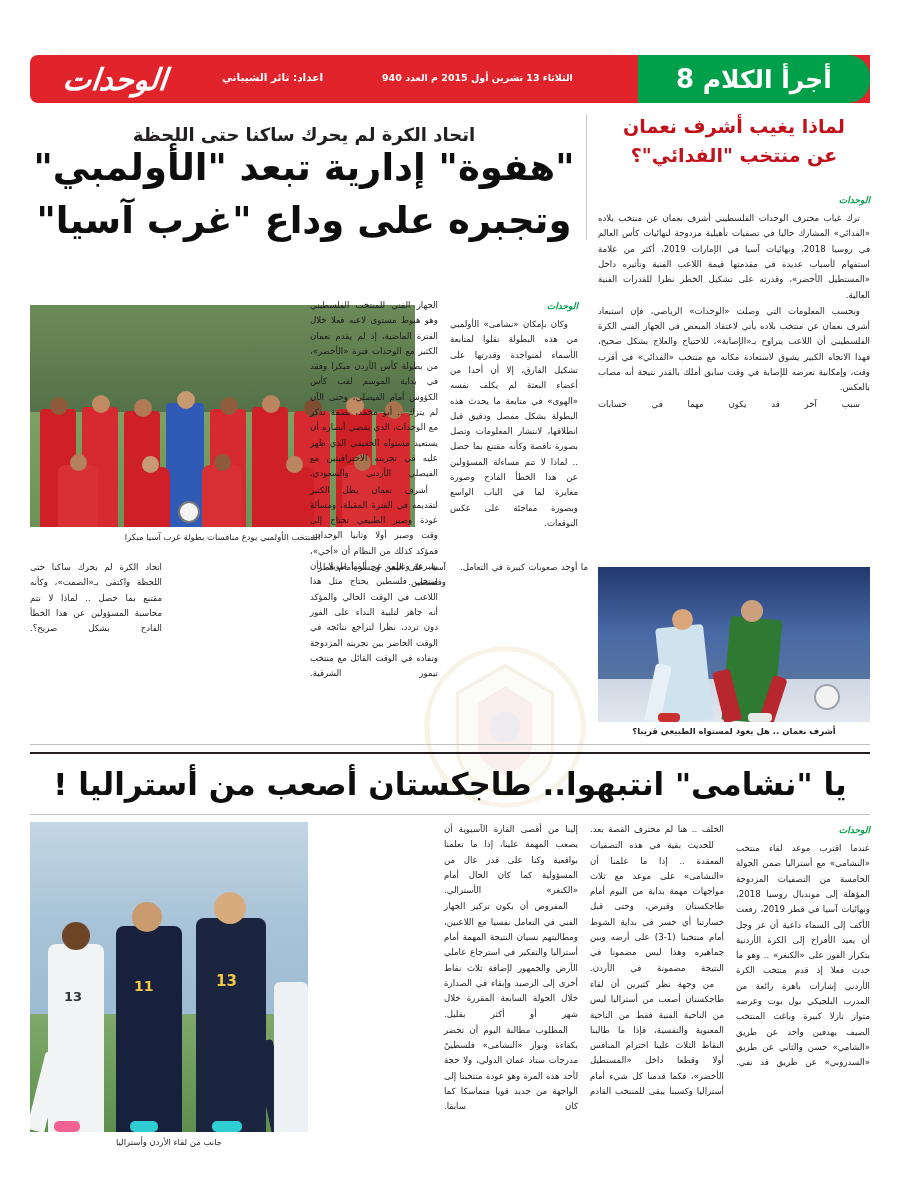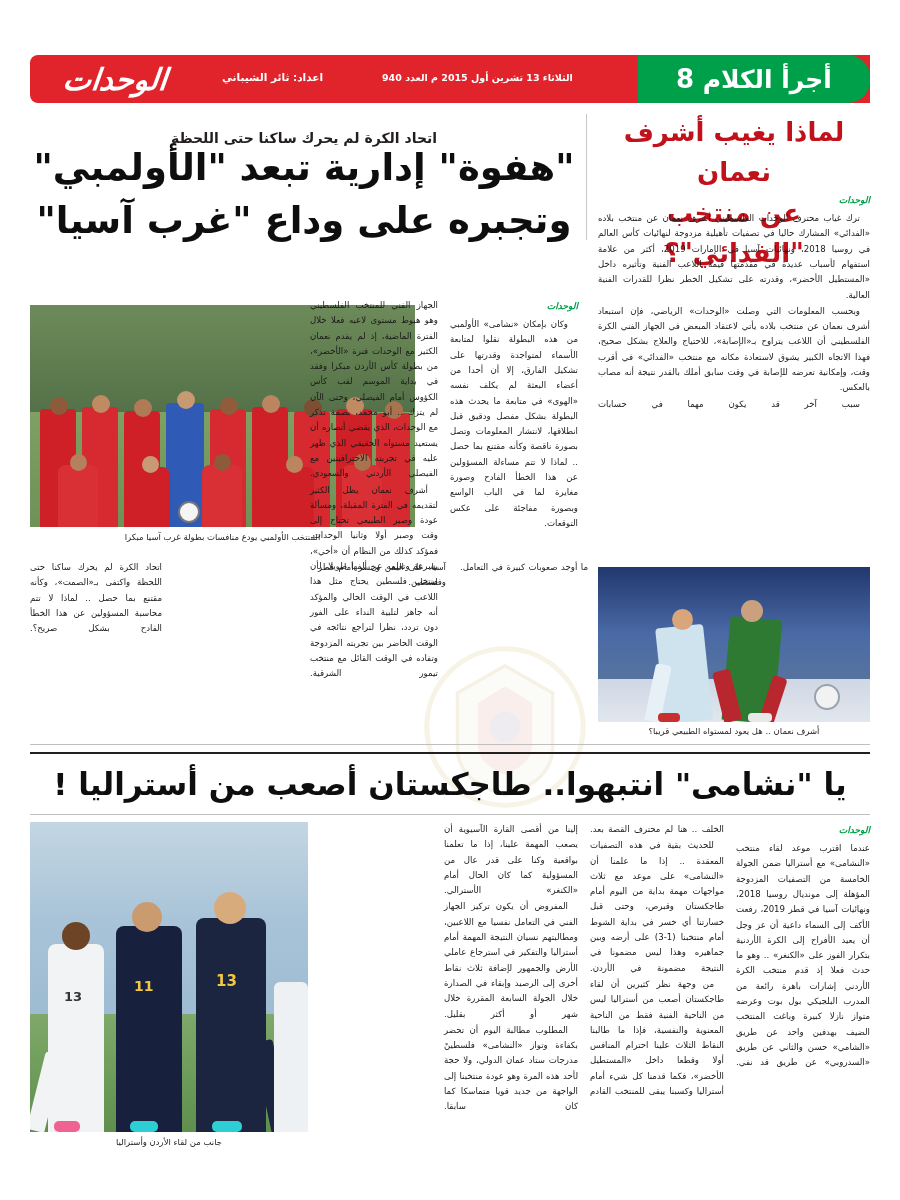--- a/index.html
+++ b/index.html
@@ -61,28 +61,28 @@
   
   .top-section { position:absolute; left:30px; top:112px; width:840px; height:640px; }
 
   .col-divider-v {
     position:absolute; background:#c9c9c9; width:1px;
   }
 
   .right-head {
     position: absolute; right: 0; top: 0; width: 272px;
     text-align: center;
-    color: #C1121C; font-size: 26px; font-weight: bold;
+    color: #C1121C; font-size: 19px; font-weight: bold;
     line-height: 1.55;
   }
 
   .main-kicker {
-    position: absolute; right: 292px; top: 18px; width: 548px;
+    position: absolute; right: 292px; top: 12px; width: 548px;
     text-align: center;
-    color: #231F20; font-size: 14px; font-weight: bold;
+    color: #231F20; font-size: 18px; font-weight: bold;
   }
   .main-head {
     position: absolute; right: 292px; top: 30px; width: 548px;
     text-align: center;
     color: #0E0E0E; font-size: 37px; font-weight: bold;
     line-height: 1.42; letter-spacing: -0.5px;
   }
 
   
   .team-photo {
@@ -97,21 +97,21 @@
   }
 
   
   .nueman-photo {
     position:absolute; right:0; top:455px; width: 272px; height: 155px;
     overflow:hidden;
     background: linear-gradient(#2c3f7a 0%, #46639e 45%, #3c5790 100%);
   }
   .nueman-caption {
     position:absolute; right:0; top:614px; width:272px;
-    font-size: 8.5px; color:#231F20; text-align:center;
+    font-size: 8.5px; color:#231F20; text-align:center;font-weight:bold;
   }
 
   
   .byline {
     color:#00A04A; font-size:9px; font-weight:bold; text-align:center;
     margin-bottom:3px; font-style: italic;
   }
   .body-col {
     position:absolute;
     font-size: 8.6px; line-height: 1.78; color:#1a1a1a;

